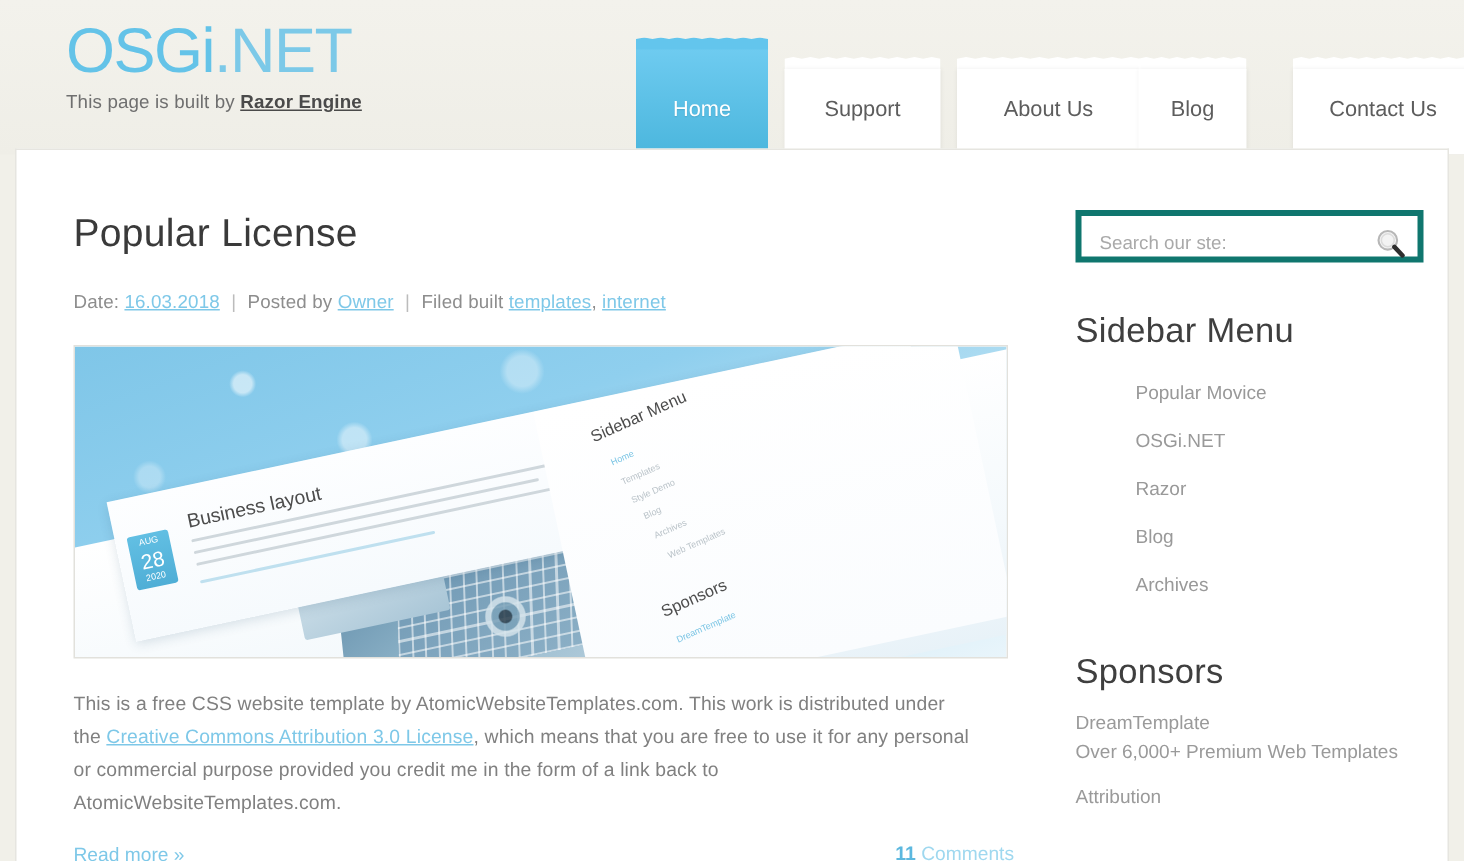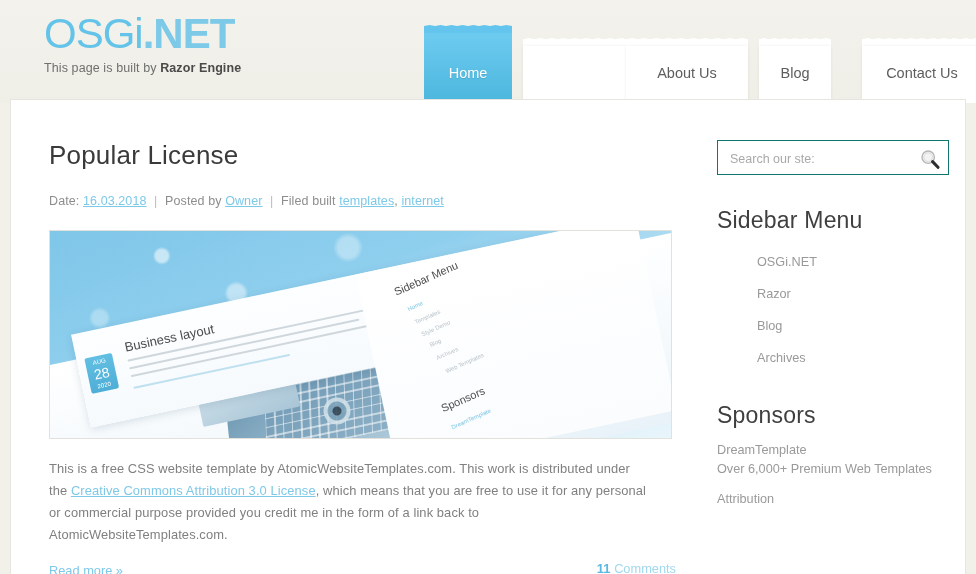--- a/index.html
+++ b/index.html
@@ -15,25 +15,25 @@
   .header{
     position:absolute;left:0;top:0;width:976px;height:103px;
     background:linear-gradient(180deg,#f3f2ec 0%, #efeee7 100%);
     overflow:hidden;
   }
   .brand{position:absolute;left:44px;top:12px;}
   .logo{
     font-size:42px;line-height:44px;letter-spacing:-1px;
     color:#64c3e8;font-weight:400;
   }
-  .logo .net{color:#7cc9e8;font-weight:bold;}
+  .logo .net{color:#7cc9e8;}
   .tagline{
     margin-top:5px;font-size:12.5px;color:#6f6f6f;letter-spacing:.1px;
   }
-  .tagline b{color:#4a4a4a;font-weight:bold;}
+  .tagline b{color:#4a4a4a;font-weight:bold;text-decoration:underline;}
 
   
   .nav{position:absolute;left:424px;top:0;height:103px;}
   .tab{
     position:absolute;bottom:0;
     display:flex;align-items:flex-end;justify-content:center;
     text-align:center;
     box-sizing:border-box;
     cursor:pointer;
   }
@@ -166,21 +166,21 @@
   .readmore{font-size:12.8px;color:#7ec8e8;text-decoration:underline;}
   .comments{
     position:absolute;right:-27px;top:0;font-size:12.8px;color:#9fd8ef;
   }
   .comments b{color:#5cb8df;font-weight:bold;font-size:13px;}
 
   
   .side{position:absolute;left:706px;top:40px;width:232px;}
   .searchbox{
     position:relative;width:232px;height:35px;
-    border:1px solid #0f766e;background:#fff;box-sizing:border-box;
+    border:4px solid #0f766e;background:#fff;box-sizing:border-box;
   }
   .searchbox input{
     position:absolute;left:10px;top:0;width:185px;height:33px;
     border:none;outline:none;background:transparent;
     font-family:"Liberation Sans", sans-serif;
     font-size:12.5px;color:#a9a9a9;
   }
   .searchbox input::placeholder{color:#a9a9a9;}
   .sicon{
     position:absolute;right:8px;top:8px;width:20px;height:20px;
@@ -213,22 +213,23 @@
             <path d="M0,9 L5.5,0 L11.0,9 L16.5,0 L22.0,9 L27.5,0 L33.0,9 L38.5,0 L44.0,9 L49.5,0 L55.0,9 L60.5,0 L66.0,9 L71.5,0 L77.0,9 L82.5,0 L88.0,9 L88,78 L0,78 Z" fill="#63c5ed"></path>
           </svg>
           <div class="tab-body"></div>
           <span class="lbl">Home</span>
         </div>
         <div class="tab" style="left: 99px; width: 104px; height: 65px;">
           <svg class="saw" width="104" height="65" viewBox="0 0 104 65" preserveAspectRatio="none">
             <path d="M0,9 L5.8,0 L11.6,9 L17.3,0 L23.1,9 L28.9,0 L34.7,9 L40.4,0 L46.2,9 L52.0,0 L57.8,9 L63.6,0 L69.3,9 L75.1,0 L80.9,9 L86.7,0 L92.4,9 L98.2,0 L104.0,9 L104,65 L0,65 Z" fill="#ffffff"></path>
           </svg>
           <div class="tab-body"></div>
-        </div>
-        <div class="tab" style="left: 202px; width: 122px; height: 65px;">
+          <span class="lbl">Support</span>
+        </div>
+        <div class="tab" style="left: 214px; width: 122px; height: 65px;">
           <svg class="saw" width="110" height="65" viewBox="0 0 110 65" preserveAspectRatio="none">
             <path d="M0,9 L5.5,0 L11.0,9 L16.5,0 L22.0,9 L27.5,0 L33.0,9 L38.5,0 L44.0,9 L49.5,0 L55.0,9 L60.5,0 L66.0,9 L71.5,0 L77.0,9 L82.5,0 L88.0,9 L93.5,0 L99.0,9 L104.5,0 L110.0,9 L110,65 L0,65 Z" fill="#ffffff"></path>
           </svg>
           <div class="tab-body"></div>
           <span class="lbl">About Us</span>
         </div>
         <div class="tab" style="left: 335px; width: 72px; height: 65px;">
           <svg class="saw" width="72" height="65" viewBox="0 0 72 65" preserveAspectRatio="none">
             <path d="M0,9 L5.1,0 L10.3,9 L15.4,0 L20.6,9 L25.7,0 L30.9,9 L36.0,0 L41.1,9 L46.3,0 L51.4,9 L56.6,0 L61.7,9 L66.9,0 L72.0,9 L72,65 L0,65 Z" fill="#ffffff"></path>
           </svg>
@@ -318,20 +319,21 @@
           <svg width="20" height="20" viewBox="0 0 20 20">
             <circle cx="8.2" cy="8.2" r="6.2" fill="#f3f3f3" stroke="#b7b7b7" stroke-width="1.4"></circle>
             <circle cx="8.2" cy="8.2" r="4.3" fill="none" stroke="#dcdcdc" stroke-width="1"></circle>
             <line x1="12.6" y1="12.6" x2="18" y2="18.3" stroke="#2e2e2e" stroke-width="3" stroke-linecap="round"></line>
           </svg>
         </span>
       </div>
 
       <div class="side-h" style="margin-top:32px">Sidebar Menu</div>
       <ul class="side-menu" id="sidemenu">
+          <li>Popular Movice</li>
           <li>OSGi.NET</li>
           <li>Razor</li>
           <li>Blog</li>
           <li>Archives</li>
         </ul>
 
       <div class="side-h" style="margin-top:28px">Sponsors</div>
       <div class="spon-list" id="sponsors">
           <div class="spon-item">
             <div>DreamTemplate</div>

